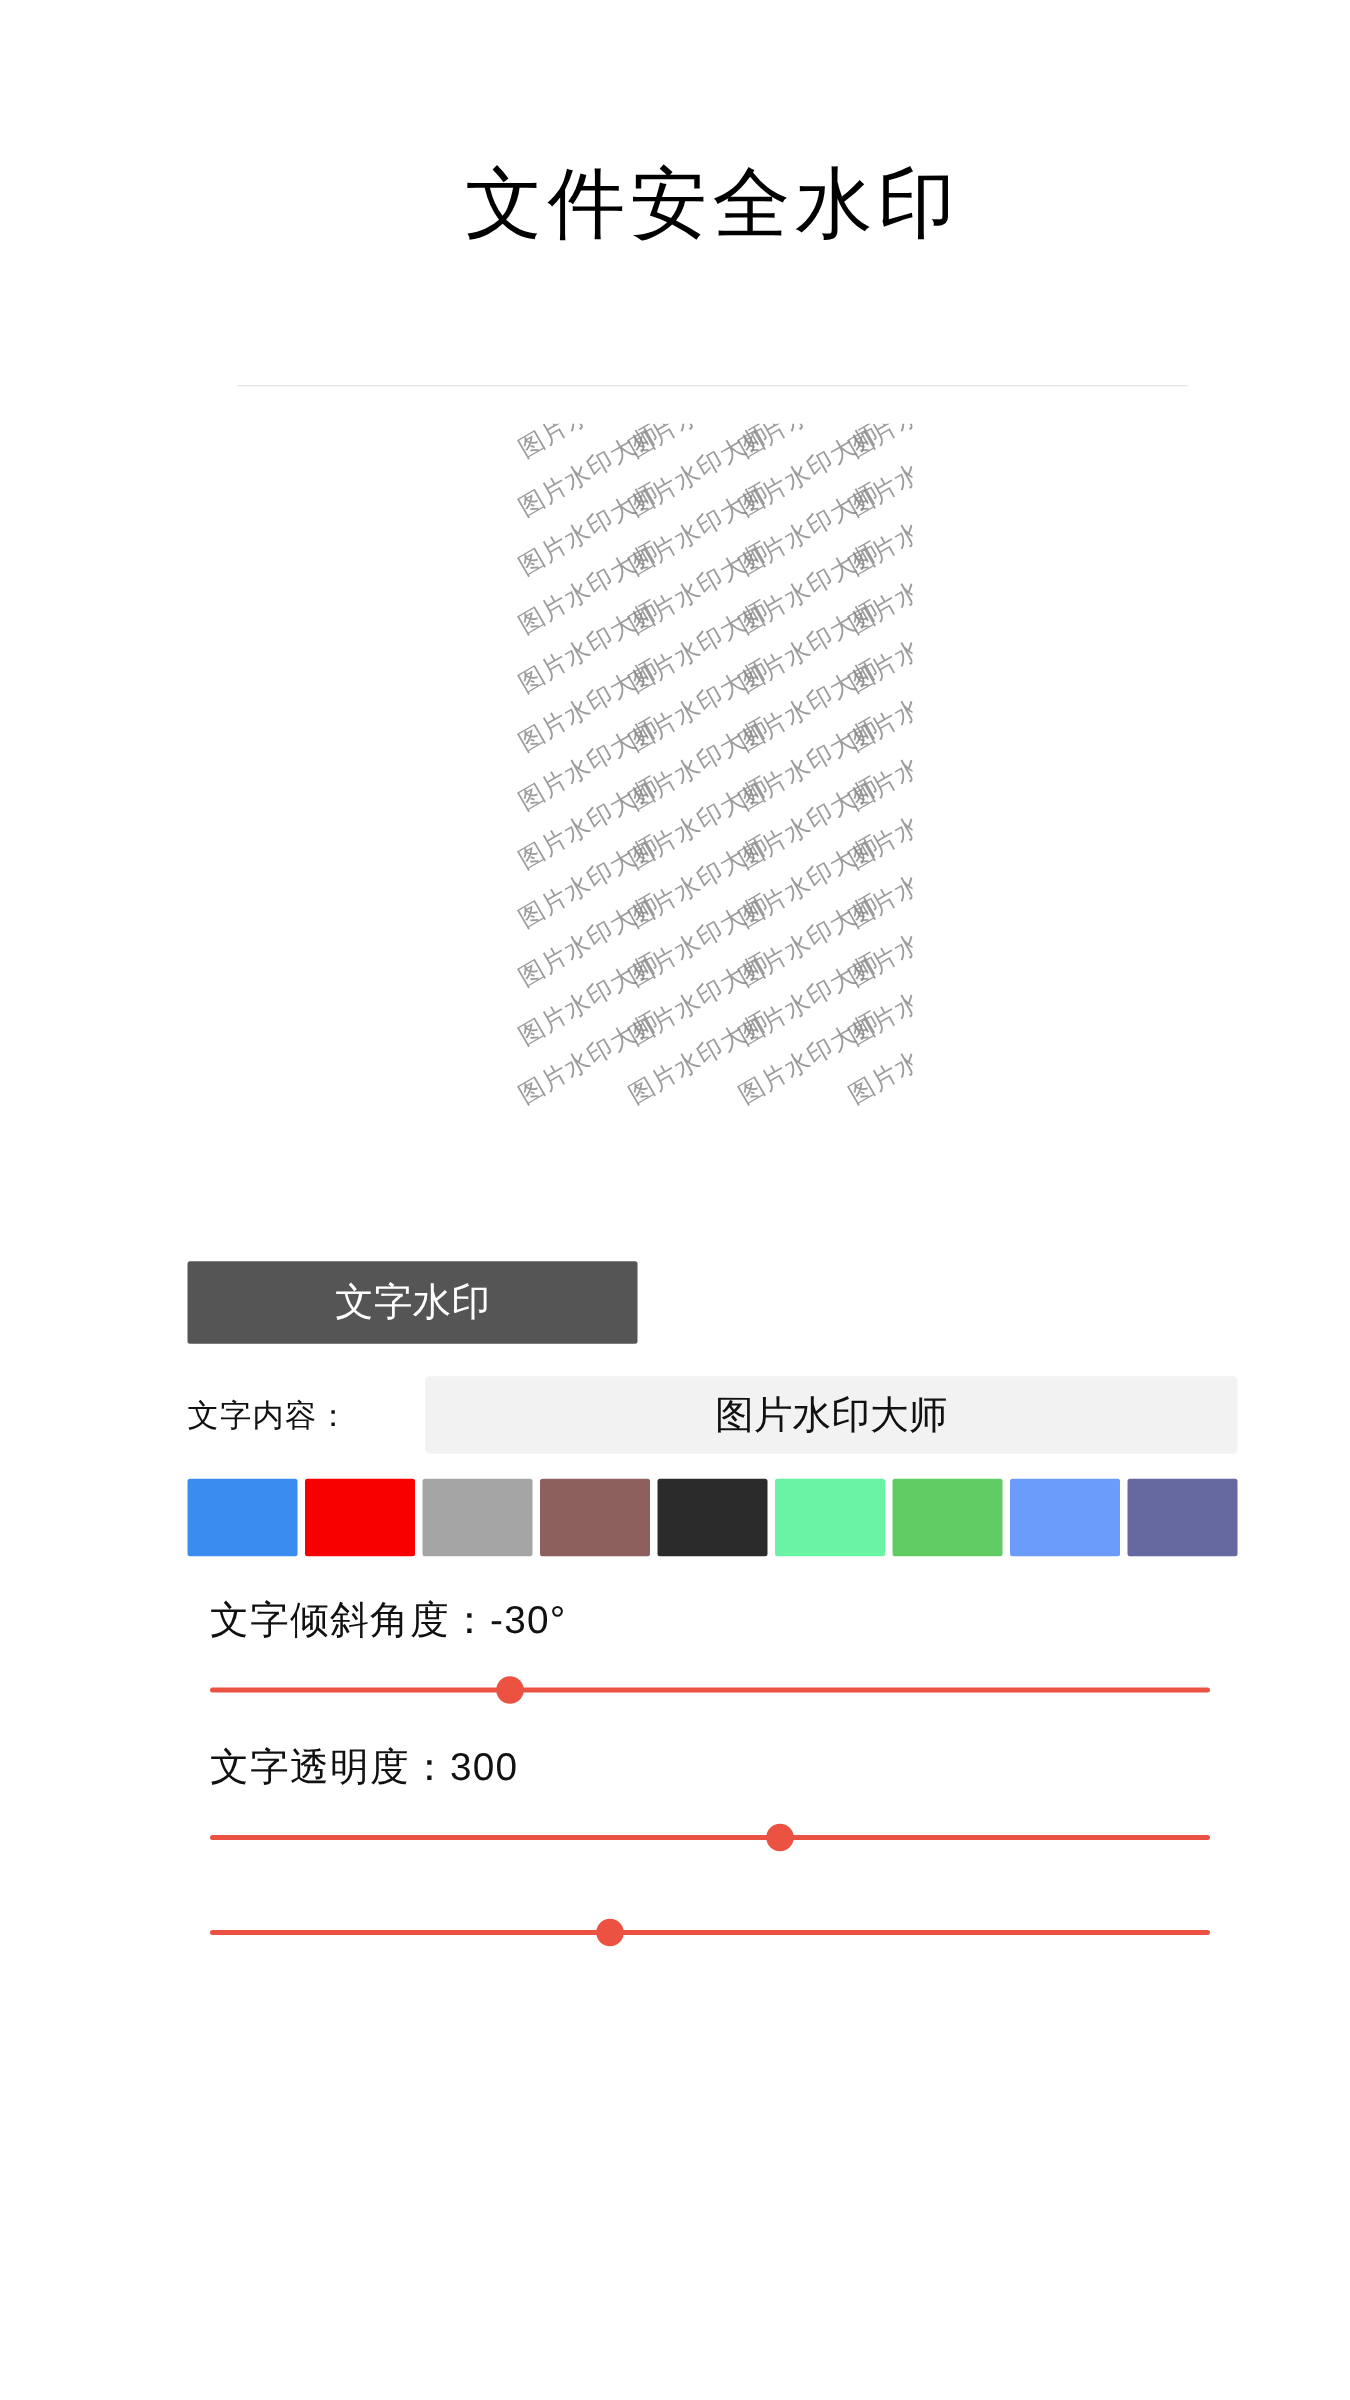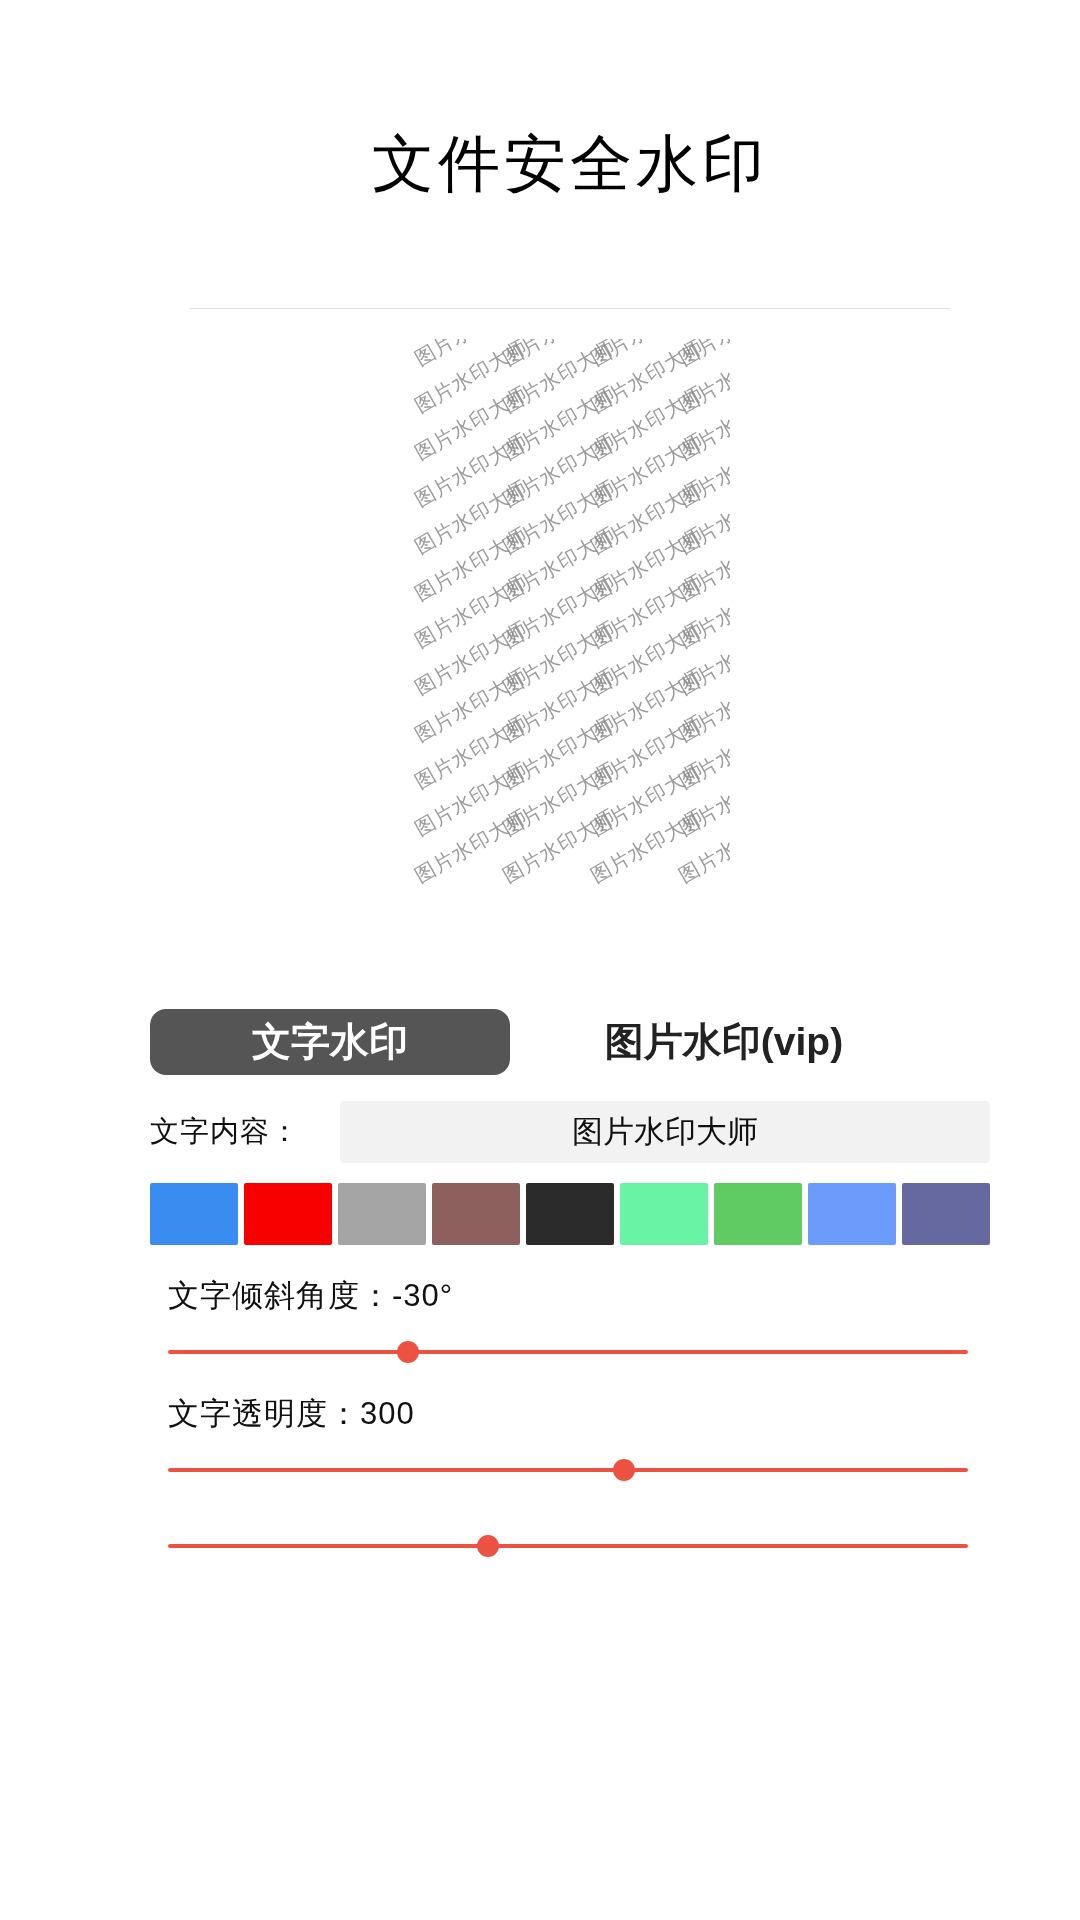--- a/index.html
+++ b/index.html
@@ -82,27 +82,26 @@
   
   .tabs {
     width: 840px;
     margin-top: 80px;
     display: flex;
     align-items: center;
     gap: 0px;
   }
   .tab {
     height: 66px;
-    border-radius: 16px;
+    border-radius: 2px;
     display: flex;
     align-items: center;
     justify-content: center;
-    font-size: 39px;
+    font-size: 31px;
     box-sizing: border-box;
-    font-weight: bold;
   }
   .tab.active {
     width: 360px;
     background: #555555;
     color: #ffffff;
   }
   .tab.inactive {
     width: 360px;
     background: transparent;
     color: #222222;
@@ -110,21 +109,21 @@
   }
 
   
   .field-row {
     width: 840px;
     margin-top: 26px;
     display: flex;
     align-items: center;
   }
   .field-label {
-    font-size: 29px;
+    font-size: 25px;
     color: #111111;
     width: 190px;
     flex: none;
     letter-spacing: 1px;
   }
   .text-input {
     flex: 1;
     height: 62px;
     background: #f2f2f2;
     border: none;
@@ -251,21 +250,20 @@
           <div class="wm" style="left: 30px; top: 537px; color: rgb(139, 139, 139); transform: rotate(-30deg);">图片水印大师</div>
           <div class="wm" style="left: 118px; top: 537px; color: rgb(139, 139, 139); transform: rotate(-30deg);">图片水印大师</div>
           <div class="wm" style="left: 206px; top: 537px; color: rgb(139, 139, 139); transform: rotate(-30deg);">图片水印大师</div>
           <div class="wm" style="left: 294px; top: 537px; color: rgb(139, 139, 139); transform: rotate(-30deg);">图片水印大师</div>
         </div>
     </div>
   </div>
 
   <div class="tabs">
     <div class="tab active">文字水印</div>
-    <div class="tab inactive">图片水印(vip)</div>
   </div>
 
   <div class="field-row">
     <div class="field-label">文字内容：</div>
     <div class="text-input" placeholder="图片水印大师">图片水印大师</div>
   </div>
 
 
   <div class="swatches" id="swatch-row">
       <div class="swatch" style="background: rgb(59, 140, 240);"></div>

